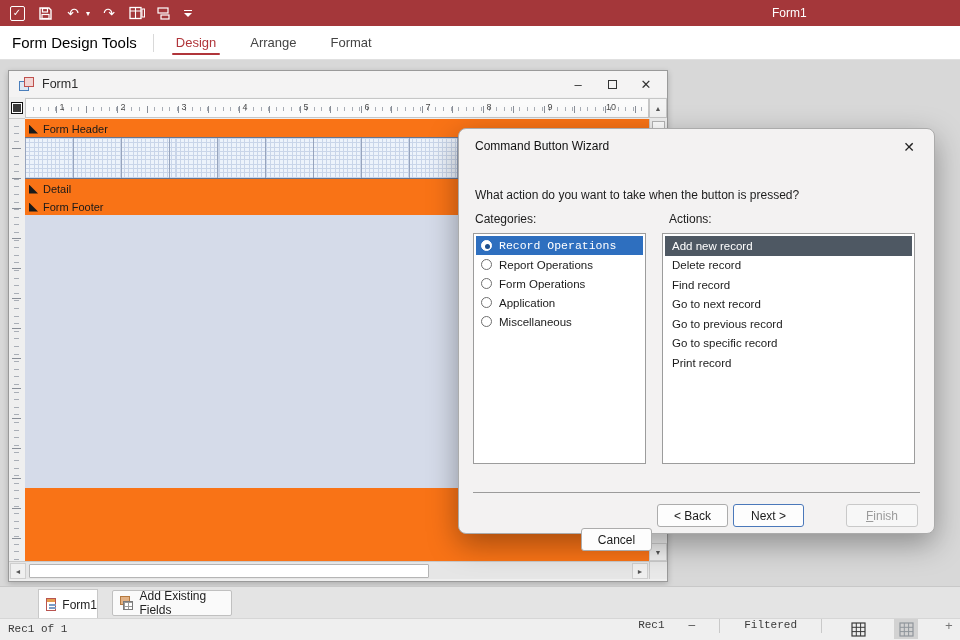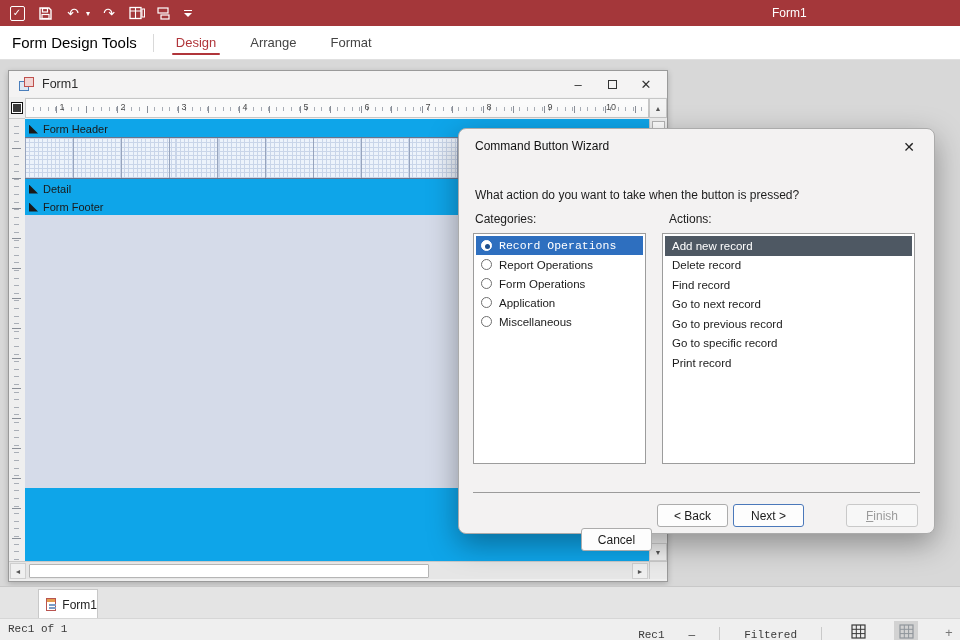--- a/index.html
+++ b/index.html
@@ -50,21 +50,21 @@
     background-size:100% 7px, 100% 4px; background-position:0 7px, 0 8px; background-repeat:no-repeat; }
   .h-ruler span { position:absolute; top:3px; font-size:9px; color:#4c4c4c; transform:translateX(-50%); }
   .vsb-up { width:18px; height:20px; margin-top:1px; background:#f3f3f3; border:1px solid #c6c6c6; display:flex; align-items:center; justify-content:center; font-size:7px; color:#555; cursor:pointer; }
 
   
   .v-ruler { position:absolute; left:0; top:48px; width:16px; height:442px; background:#efefef;
     background-image:
       repeating-linear-gradient(to bottom, transparent 0 29px, #8a8f98 29px 30px),
       repeating-linear-gradient(to bottom, transparent 0 6.6px, #a9aeb6 6.6px 7.6px);
     background-size:9px 100%, 5px 100%; background-position:3px 0, 5px 0; background-repeat:no-repeat; }
-  .canvas { position:absolute; left:16px; top:48px; width:624px; height:442px; background:#0ea5e9; overflow:hidden; }
+  .canvas { position:absolute; left:16px; top:48px; width:624px; height:442px; background:#f97316; overflow:hidden; }
 
   .sec-bar { position:relative; height:16px; display:flex; align-items:center; cursor:pointer; }
   .sec-tri { width:9px; height:9px; background:#1a1a1a; clip-path:polygon(0 0, 0 100%, 100% 100%); margin:0 5px 0 4px; }
   .sec-label { font-size:11px; color:#1a1a1a; }
 
   .hdr-grid { height:42px; border-top:1px solid #68748c; border-bottom:1px solid #68748c; background-color:#edf3fb;
     background-image:
       repeating-linear-gradient(to right, #97a4bd 0 1px, transparent 1px 48px),
       repeating-linear-gradient(to right, #c9d5e9 0 1px, transparent 1px 4.3px),
       repeating-linear-gradient(to bottom, #c9d5e9 0 1px, transparent 1px 4.3px); }
@@ -128,21 +128,21 @@
   .addfields-btn { position:absolute; left:112px; top:3px; width:120px; height:26px; background:#fafafa; border:1px solid #c0c0c0; border-radius:2px; display:flex; align-items:center; padding-left:7px; cursor:pointer; }
   .addfields-btn .txt { font-size:12px; color:#222; margin-left:6px; }
   .af-ic { position:relative; width:15px; height:14px; }
   .af-ic .sheet { position:absolute; left:0; top:0; width:10px; height:9px; background:#e2b184; border:1px solid #b5793f; }
   .af-ic .grid { position:absolute; right:0; bottom:0; width:10px; height:9px; background:#fff; border:1px solid #7a7a7a;
     background-image:linear-gradient(to right,#9a9a9a 1px,transparent 1px),linear-gradient(to bottom,#9a9a9a 1px,transparent 1px); background-size:4px 4px; }
 
   
   .statusbar { position:absolute; left:0; top:618px; width:960px; height:22px; background:#efefef; border-top:1px solid #d6d6d6; font-size:11px; color:#3a3a3a;font-family:Liberation Mono, monospace; }
   .sb-left { position:absolute; left:8px; top:4px; }
-  .sb-right { position:absolute; right:4px; top:0; height:22px; display:flex; align-items:flex-end; gap:24px; }
+  .sb-right { position:absolute; right:4px; top:0; height:22px; display:flex; align-items:flex-start; gap:24px; }
   .sb-div { width:1px; height:14px; background:#c9c9c9; }
   .sb-viewbtn { width:24px; height:20px; display:flex; align-items:center; justify-content:center; cursor:pointer; }
   .sb-viewbtn.active { background:#d2d2d2; }
   .sb-plus { font-size:13px; color:#777; width:14px; text-align:center; cursor:pointer; }
 </style>
 </head>
 <body>
 
 <div id="app">
 
@@ -337,20 +337,27 @@
     <button class="wz-btn btn-cancel">Cancel</button>
     <button class="wz-btn btn-back">&lt; Back</button>
     <button class="wz-btn btn-next">Next &gt;</button>
     <button class="wz-btn btn-finish" disabled="">Finish</button>
   </div>
 
   <div class="tabrow">
     <div class="form-tab">
       <div class="tab-ic"></div>
       <span class="txt">Form1</span>
+    </div>
+    <div class="addfields-btn">
+      <div class="af-ic">
+          <div class="sheet"></div>
+          <div class="grid"></div>
+        </div>
+      <span class="txt">Add Existing Fields</span>
     </div>
   </div>
 
   <div class="statusbar">
     <span class="sb-left">Rec1 of 1</span>
     <div class="sb-right">
       <span>Rec1</span>
       <span>—</span>
       <span class="sb-div"></span>
       <span>Filtered</span>

